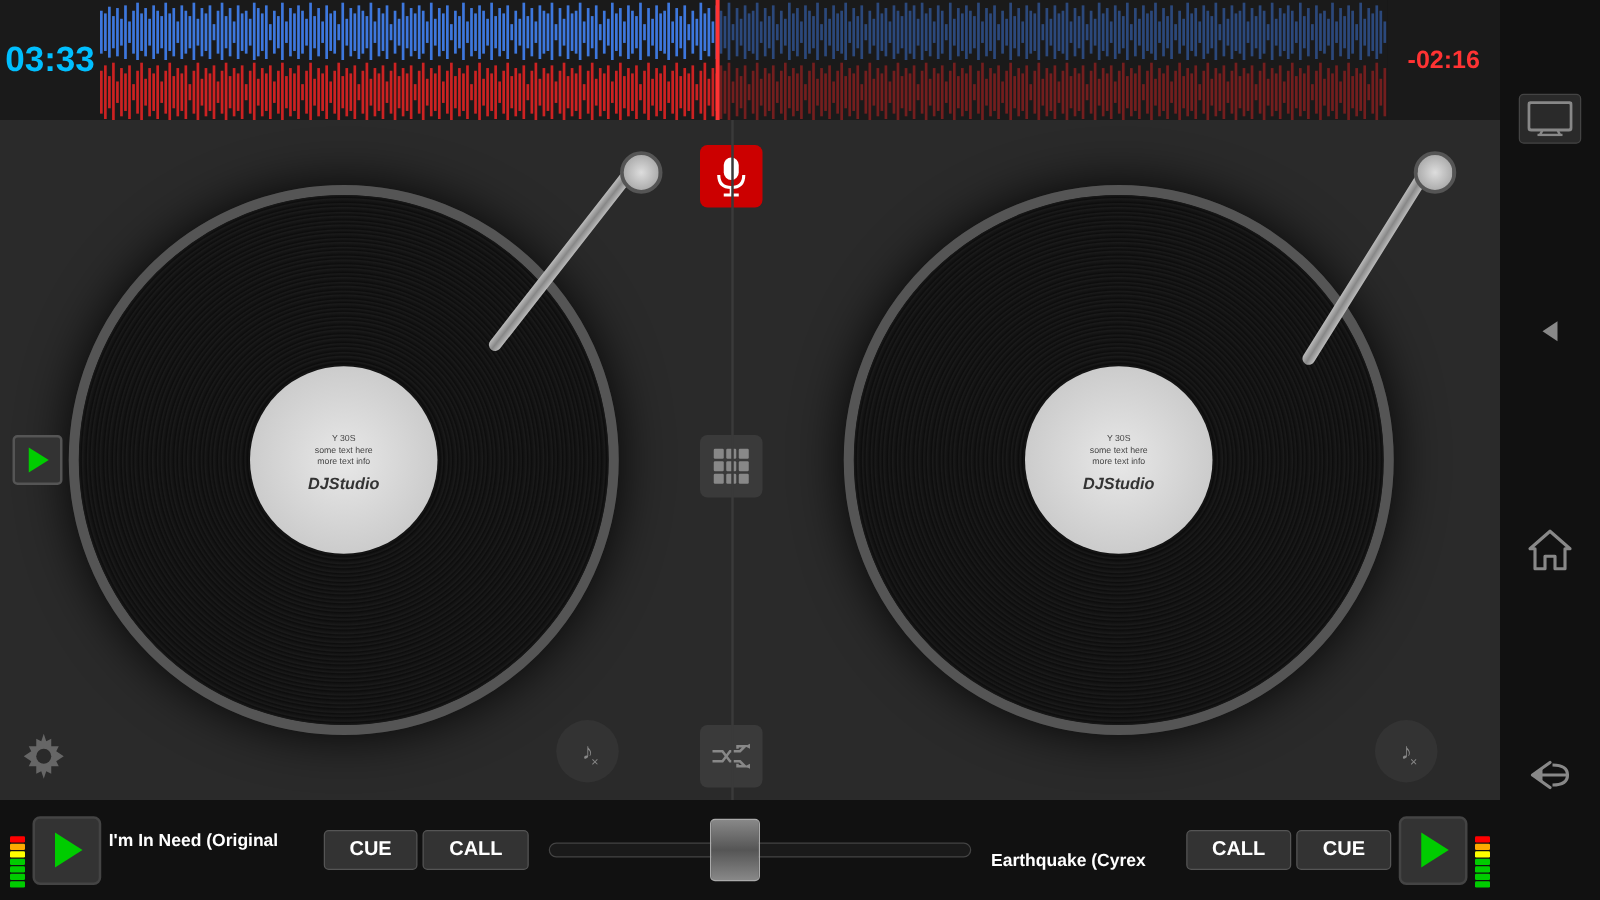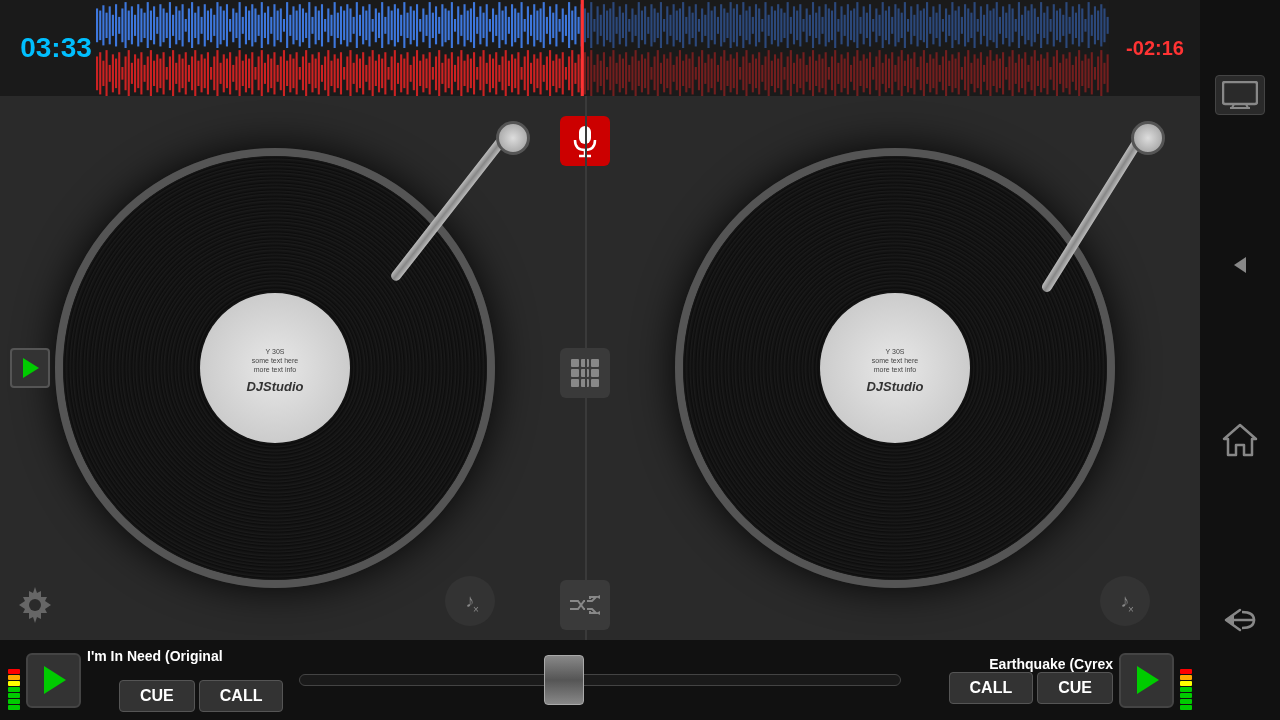--- a/index.html
+++ b/index.html
@@ -21,21 +21,20 @@
     }
 
     
     .waveform-section {
       width: 100%;
       height: 96px;
       background: #1a1a1a;
       display: flex;
       align-items: center;
       position: relative;
-      padding-left: 16px;
     }
 
     .time-left {
       color: #00bfff;
       font-size: 28px;
       font-weight: bold;
       width: 80px;
       text-align: center;
       flex-shrink: 0;
     }
@@ -237,22 +236,22 @@
       width: 0;
       height: 0;
       border-top: 14px solid transparent;
       border-bottom: 14px solid transparent;
       border-left: 22px solid #00cc00;
       margin-left: 3px;
     }
 
     .track-info {
       display: flex;
-      flex-direction: column;
-      gap: 16px;
+      flex-direction: row;
+      gap: 4px;
       flex-shrink: 0;
     }
 
     .track-name {
       color: white;
       font-size: 14px;
       font-weight: bold;
       white-space: nowrap;
     }
 
@@ -302,21 +301,21 @@
       position: absolute;
       left: 44%;
       transform: translateX(-50%);
       cursor: grab;
       border: 1px solid #aaa;
     }
 
     
     .track-info-right {
       display: flex;
-      flex-direction: column;
+      flex-direction: row;
       gap: 0;
       flex-shrink: 0;
       align-items: flex-end;
     }
 
     
     .right-panel {
       width: 80px;
       height: 720px;
       background: #111;

